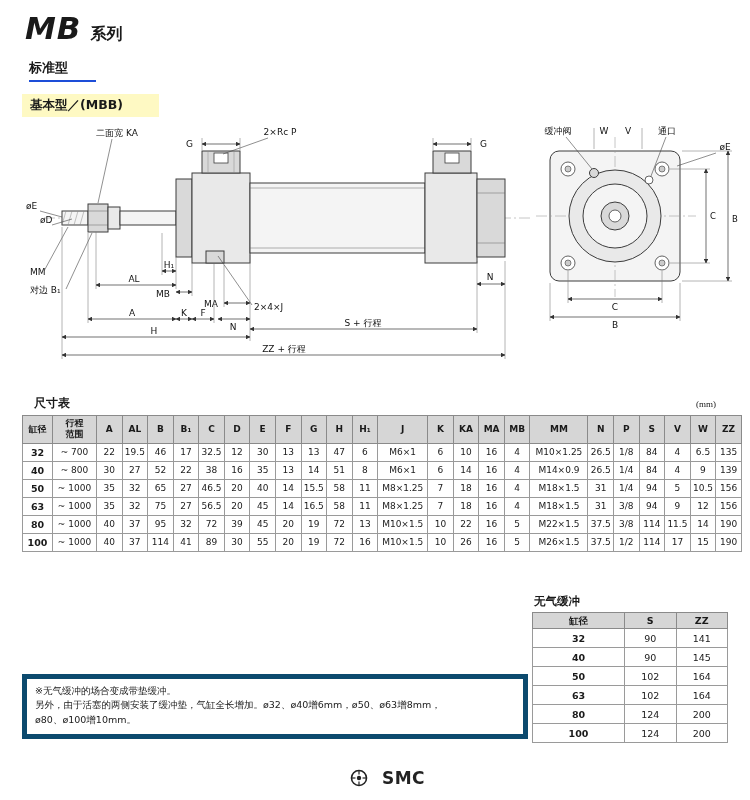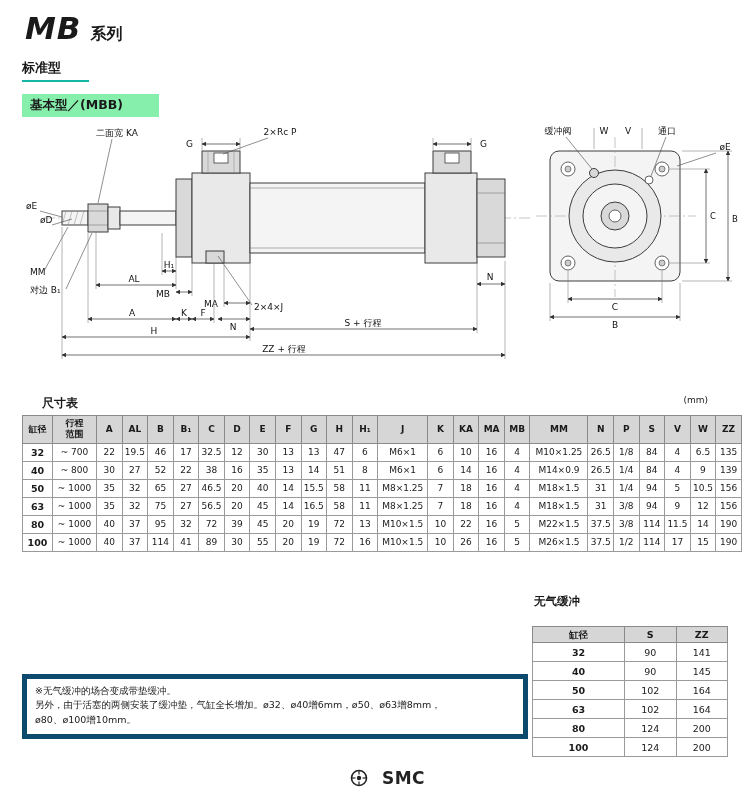--- a/index.html
+++ b/index.html
@@ -4,60 +4,60 @@
 <style>
   * { box-sizing: border-box; margin:0; padding:0; }
   html,body { width:750px; height:800px; }
   body { font-family:"DejaVu Sans","Liberation Sans",sans-serif; background:#fff; color:#1a1a1a; }
   .page { position:relative; width:750px; height:800px; padding:10px 22px 0; overflow:hidden; background:#fff; }
 
   .title-row { display:flex; align-items:baseline; gap:9px; padding-left:3px; }
   .title-main { font-size:31px; font-weight:bold; font-style:italic; letter-spacing:1px; }
   .title-suffix { font-size:16px; font-weight:bold; }
 
-  .section-label { display:inline-block; margin:13px 0 0 0; font-size:13px; font-weight:bold;
-                   border-bottom:2px solid #14b8a6; padding:0 28px 3px 0; }
+  .section-label { display:inline-block; margin:13px 0 0 7px; font-size:13px; font-weight:bold;
+                   border-bottom:2px solid #1d4ed8; padding:0 28px 3px 0; }
   .subsection-wrap { margin-top:12px; }
-  .subsection { display:inline-block; background:#86efac; font-size:12.5px; font-weight:bold;
+  .subsection { display:inline-block; background:#fef9c3; font-size:12.5px; font-weight:bold;
                 padding:3px 36px 3px 8px; }
 
   .drawing { margin-top:6px; }
   .dwg text { font-size:9px; fill:#111; font-family:"DejaVu Sans","Liberation Sans",sans-serif; }
   .dwg text.sm { font-size:8.5px; }
   .dwg line.dim { stroke:#333; stroke-width:0.7; marker-start:url(#ar); marker-end:url(#ar); }
   .dwg line.ext { stroke:#777; stroke-width:0.55; }
   .dwg line.ldr { stroke:#444; stroke-width:0.6; }
   .dwg line.cl  { stroke:#999; stroke-width:0.55; stroke-dasharray:11 3 2 3; }
   .dwg .hatch   { stroke:#888; stroke-width:0.5; }
   .dwg .thin    { stroke:#666; stroke-width:0.5; fill:none; }
   .part       { fill:#e9e9e9; stroke:#3c3c3c; stroke-width:1; }
   .part-dark  { fill:#d9d9d9; stroke:#3c3c3c; stroke-width:1; }
   .part-light { fill:#f4f4f4; stroke:#3c3c3c; stroke-width:1; }
   .hole       { fill:#ffffff; stroke:#3c3c3c; stroke-width:0.8; }
 
-  .dim-caption { display:flex; justify-content:space-between; align-items:flex-start; margin:24px 20px 3px; }
+  .dim-caption { display:flex; justify-content:space-between; align-items:center; margin:24px 12px 3px;font-family:Liberation Serif, serif; }
   .dim-title { font-size:12px; font-weight:bold; }
   .dim-unit { font-size:9px; }
 
   table.data { border-collapse:collapse; width:720px; table-layout:fixed; font-size:9px; border:1.5px solid #555; }
   .data th { background:#d6d6d6; border:1px solid #8a8a8a; font-weight:bold; padding:2px 0;
              text-align:center; vertical-align:middle; line-height:1.25; white-space:pre-line; }
   .data td { border:1px solid #9a9a9a; padding:3px 0; text-align:center; white-space:nowrap; overflow:hidden; }
   .data td.c0 { font-weight:bold; font-size:9.5px; }
   #dim-table th:nth-child(1){ width:30px; }
   #dim-table th:nth-child(2){ width:44px; }
   #dim-table th:nth-child(14){ width:50px; }
   #dim-table th:nth-child(19){ width:58px; }
 
   .bottom-row { display:flex; align-items:flex-start; margin-top:42px; }
   .note-box { width:506px; border:5px solid #0c4a6e; font-size:9.5px; line-height:1.55;
               padding:5px 8px 6px; margin-top:80px; }
   .note-box span { display:block; }
   .cushion-block { margin-left:auto; width:196px; }
-  .cushion-title { font-size:11.5px; font-weight:bold; margin:0 0 17px 2px; }
+  .cushion-title { font-size:11.5px; font-weight:bold; margin:0 0 3px 2px; }
   #cushion-table { width:196px; font-size:9.5px; }
   #cushion-table th:nth-child(1){ width:92px; }
   #cushion-table td { padding:3.5px 0; }
 
   .footer { position:absolute; bottom:12px; left:12px; width:750px; display:flex;
             justify-content:center; align-items:center; gap:13px; }
   .logo-text { font-size:17px; font-weight:bold; letter-spacing:0.5px; color:#222; }
 </style>
 </head>
 <body>

